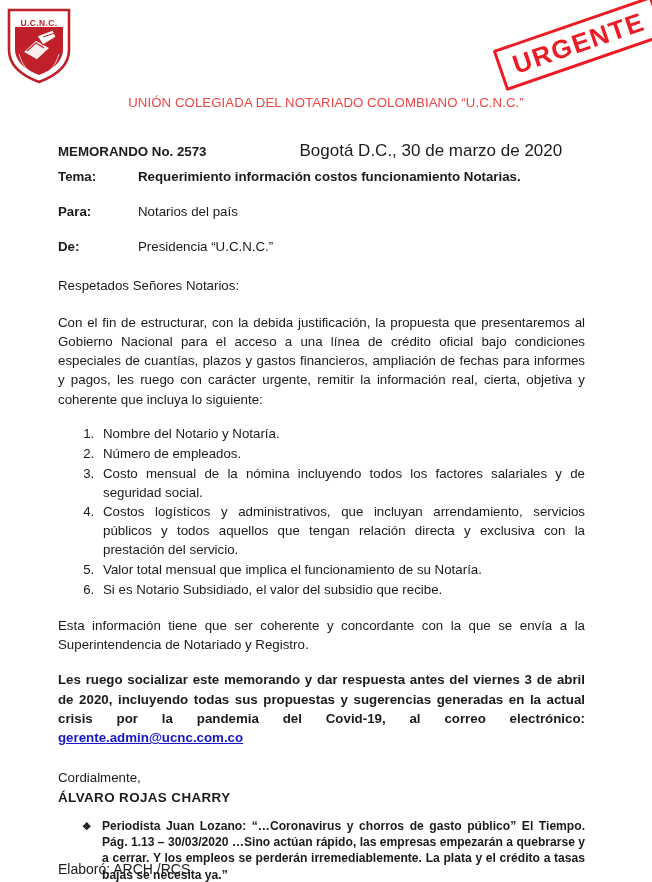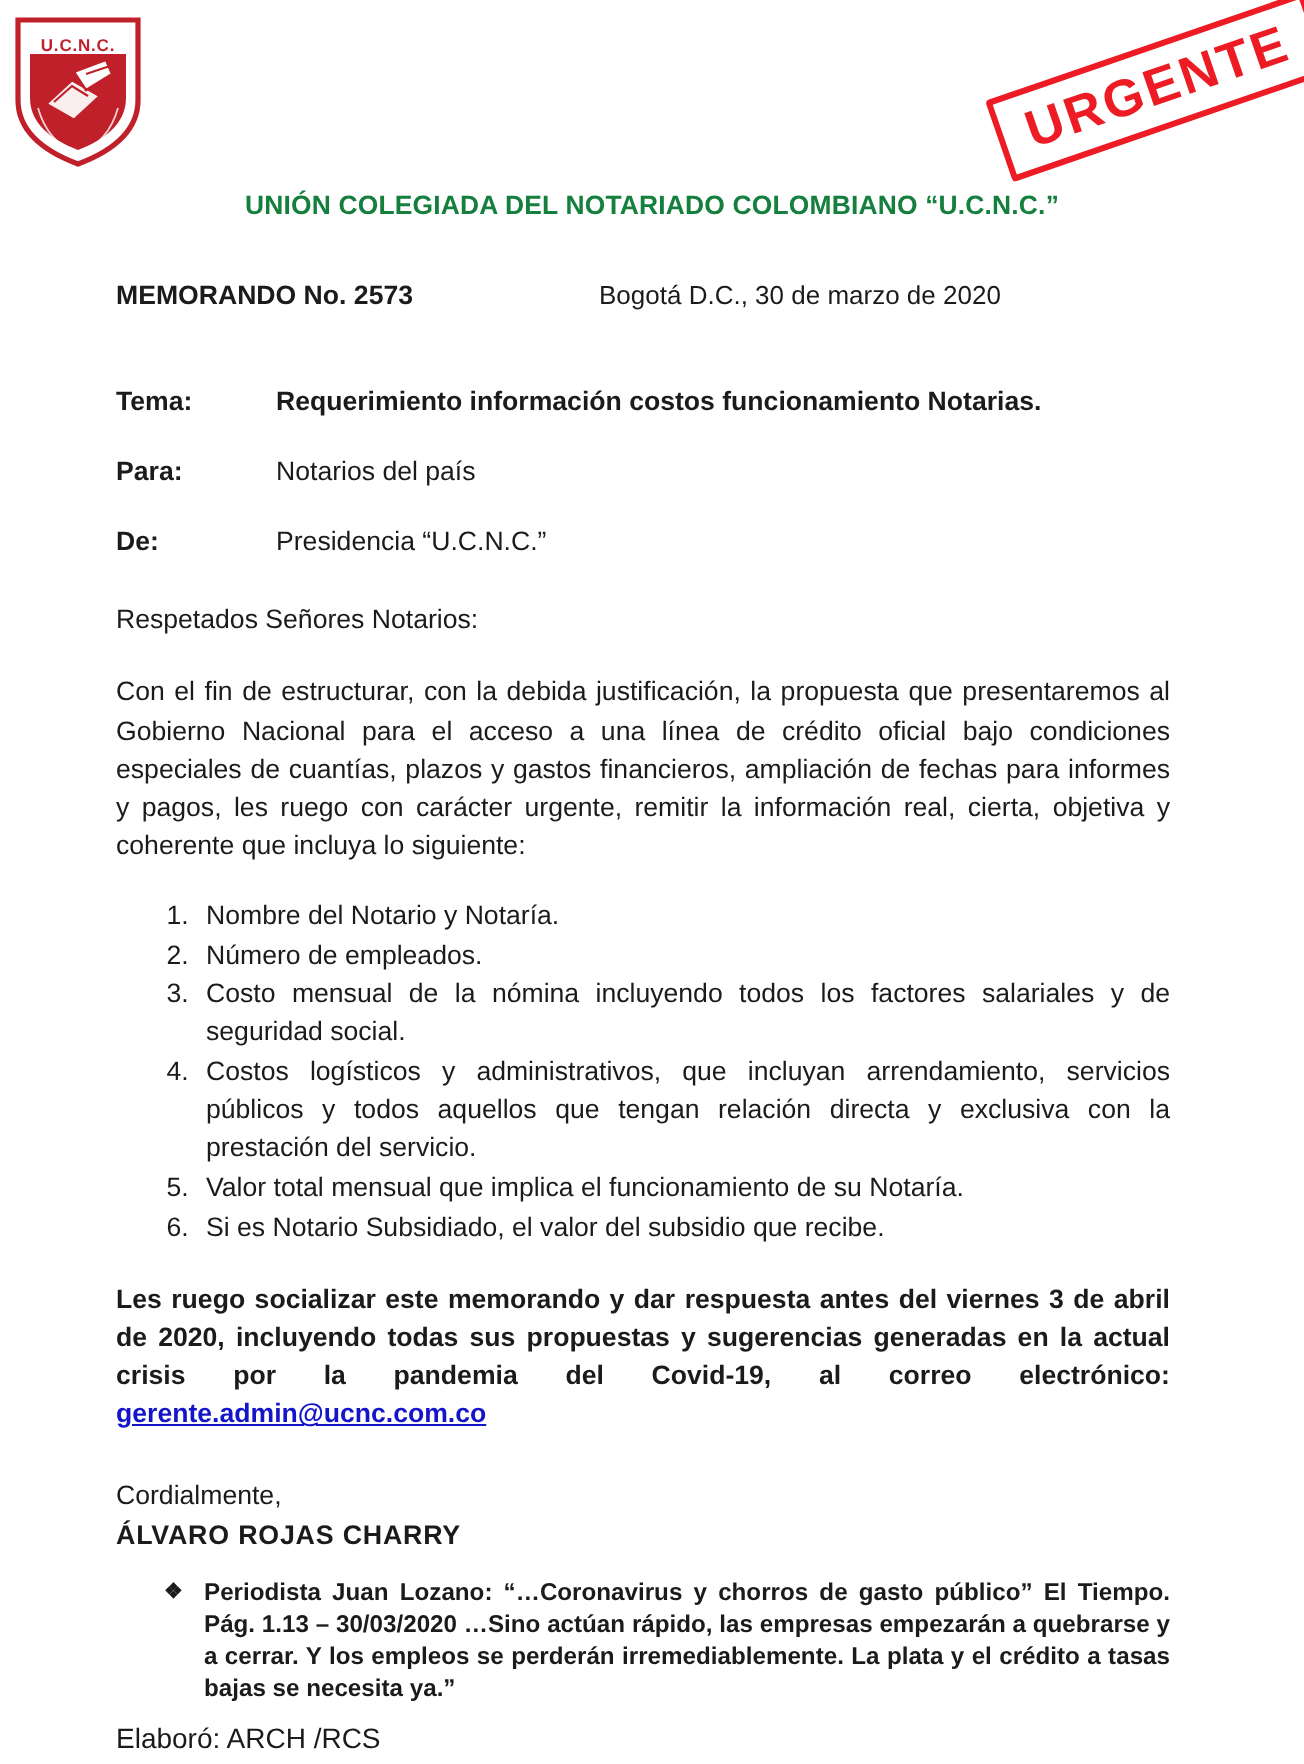--- a/index.html
+++ b/index.html
@@ -62,50 +62,50 @@
     white-space: nowrap;
   }
 
   
   .org-title {
     position: absolute;
     top: 95px;
     left: 0;
     width: 652px;
     text-align: center;
-    font-weight: bold;
+    font-weight: normal;
     font-size: 13.2px;
     letter-spacing: 0.1px;
-    color: #15803d;
+    color: #ef4444;
   }
 
   
   .content {
     position: absolute;
     top: 139px;
     left: 58px;
     width: 527px;
     font-size: 13.3px;
     line-height: 1.42;
     color: #1b1b1b;
   }
 
   .row-memo {
     display: flex;
     align-items: baseline;
-    margin-bottom: 34px;
+    margin-bottom: 5px;
   }
   .memo-no {
     font-weight: bold;
     font-size: 13.3px;
     white-space: nowrap;
   }
   .memo-place {
     margin-left: 93px;
-    font-size: 13px;
+    font-size: 17px;
     white-space: nowrap;
   }
 
   .field-row {
     display: flex;
     align-items: baseline;
     margin-bottom: 16px;
   }
   .field-label {
     font-weight: bold;
@@ -246,20 +246,21 @@
 
     <ol class="items">
       <li>Nombre del Notario y Notaría.</li>
       <li>Número de empleados.</li>
       <li>Costo mensual de la nómina incluyendo todos los factores salariales y de seguridad social.</li>
       <li>Costos logísticos y administrativos, que incluyan arrendamiento, servicios públicos y todos aquellos que tengan relación directa y exclusiva con la prestación del servicio.</li>
       <li>Valor total mensual que implica el funcionamiento de su Notaría.</li>
       <li>Si es Notario Subsidiado, el valor del subsidio que recibe.</li>
     </ol>
 
+    <p class="just">Esta información tiene que ser coherente y concordante con la que se envía a la Superintendencia de Notariado y Registro.</p>
 
     <p class="just bold"><span>Les ruego socializar este memorando y dar respuesta antes del viernes 3 de abril de 2020, incluyendo todas sus propuestas y sugerencias generadas en la actual crisis por la pandemia del Covid-19, al correo electrónico: </span><a class="email" href="#">gerente.admin@ucnc.com.co</a></p>
 
     <div class="closing">Cordialmente,</div>
 
     <div class="signature">ÁLVARO  ROJAS  CHARRY</div>
 
     <div class="quote-block">
       <span class="quote-bullet">❖</span>
       <span class="quote-text">Periodista Juan Lozano: “…Coronavirus y chorros de gasto público” El Tiempo. Pág. 1.13 – 30/03/2020 …Sino actúan rápido, las empresas empezarán a quebrarse y a cerrar. Y los empleos se perderán irremediablemente. La plata y el crédito a tasas bajas se necesita ya.”</span>

